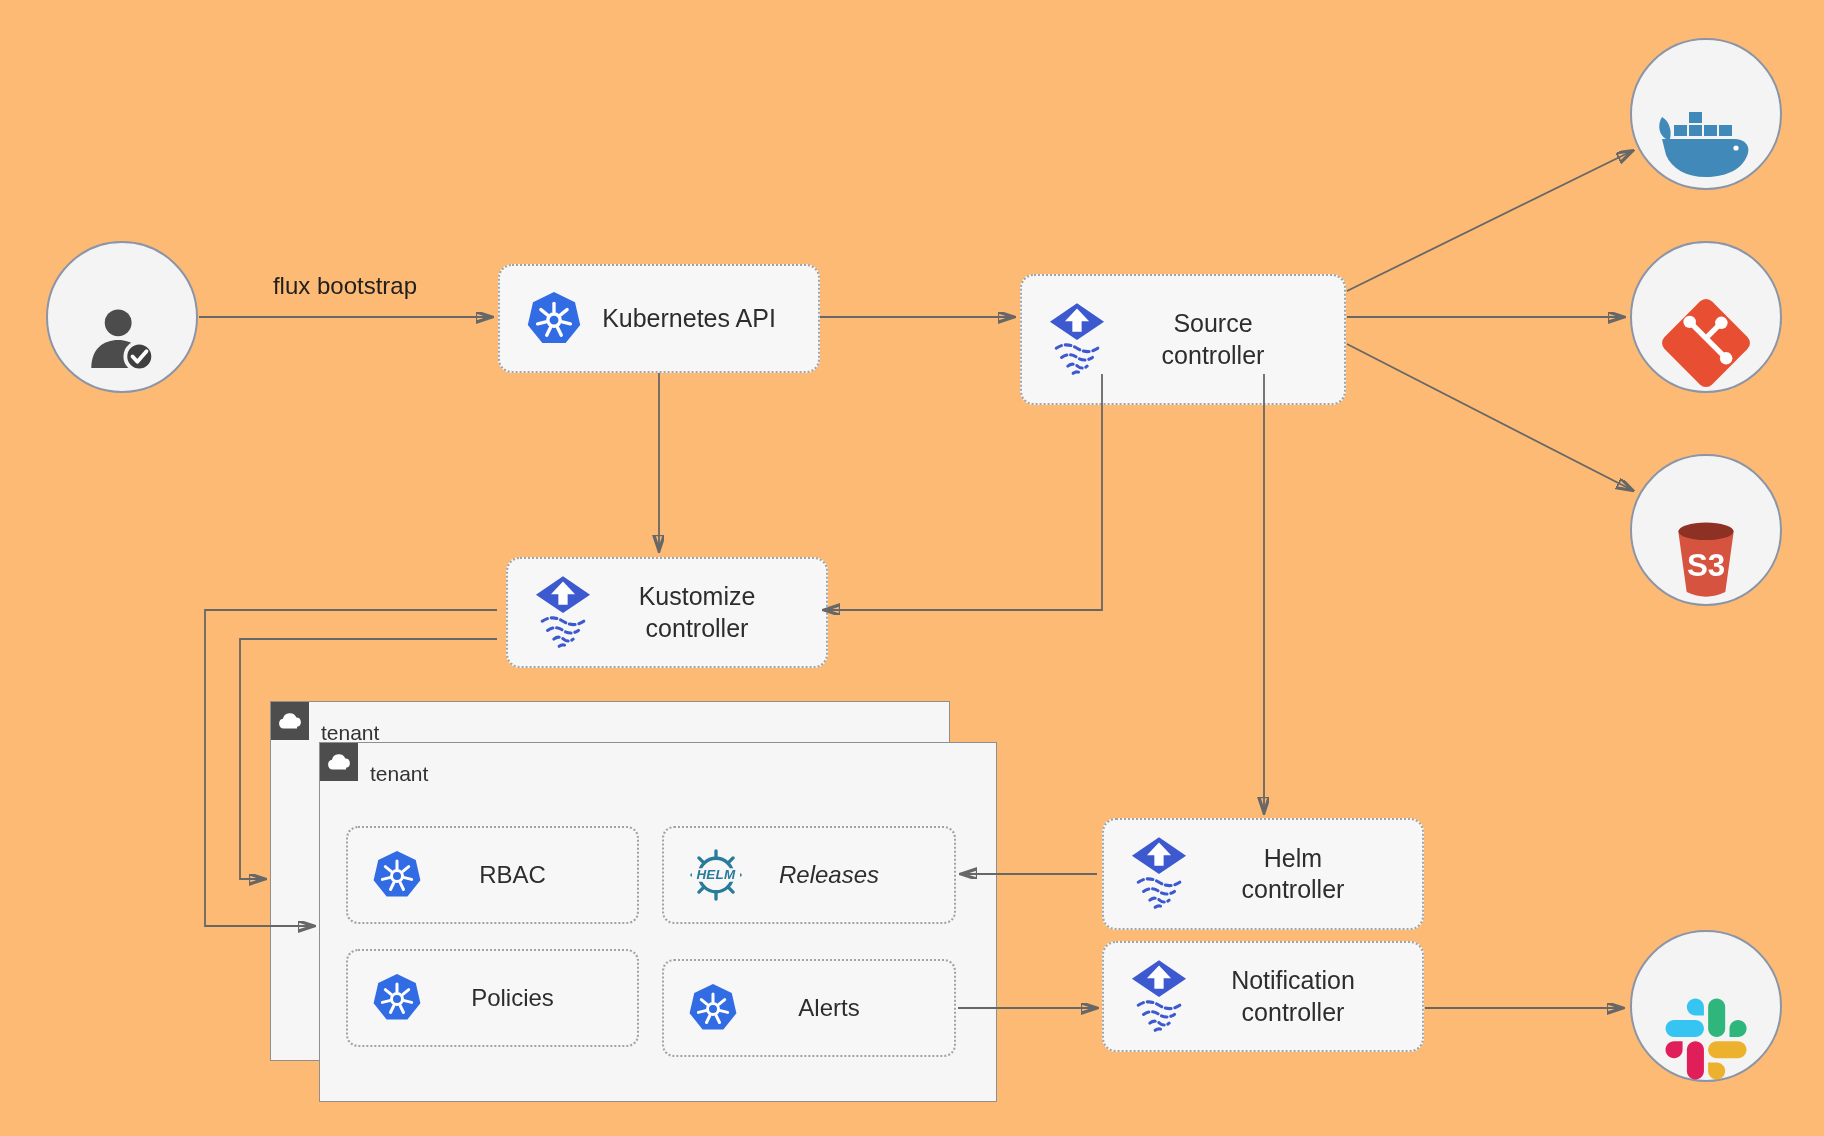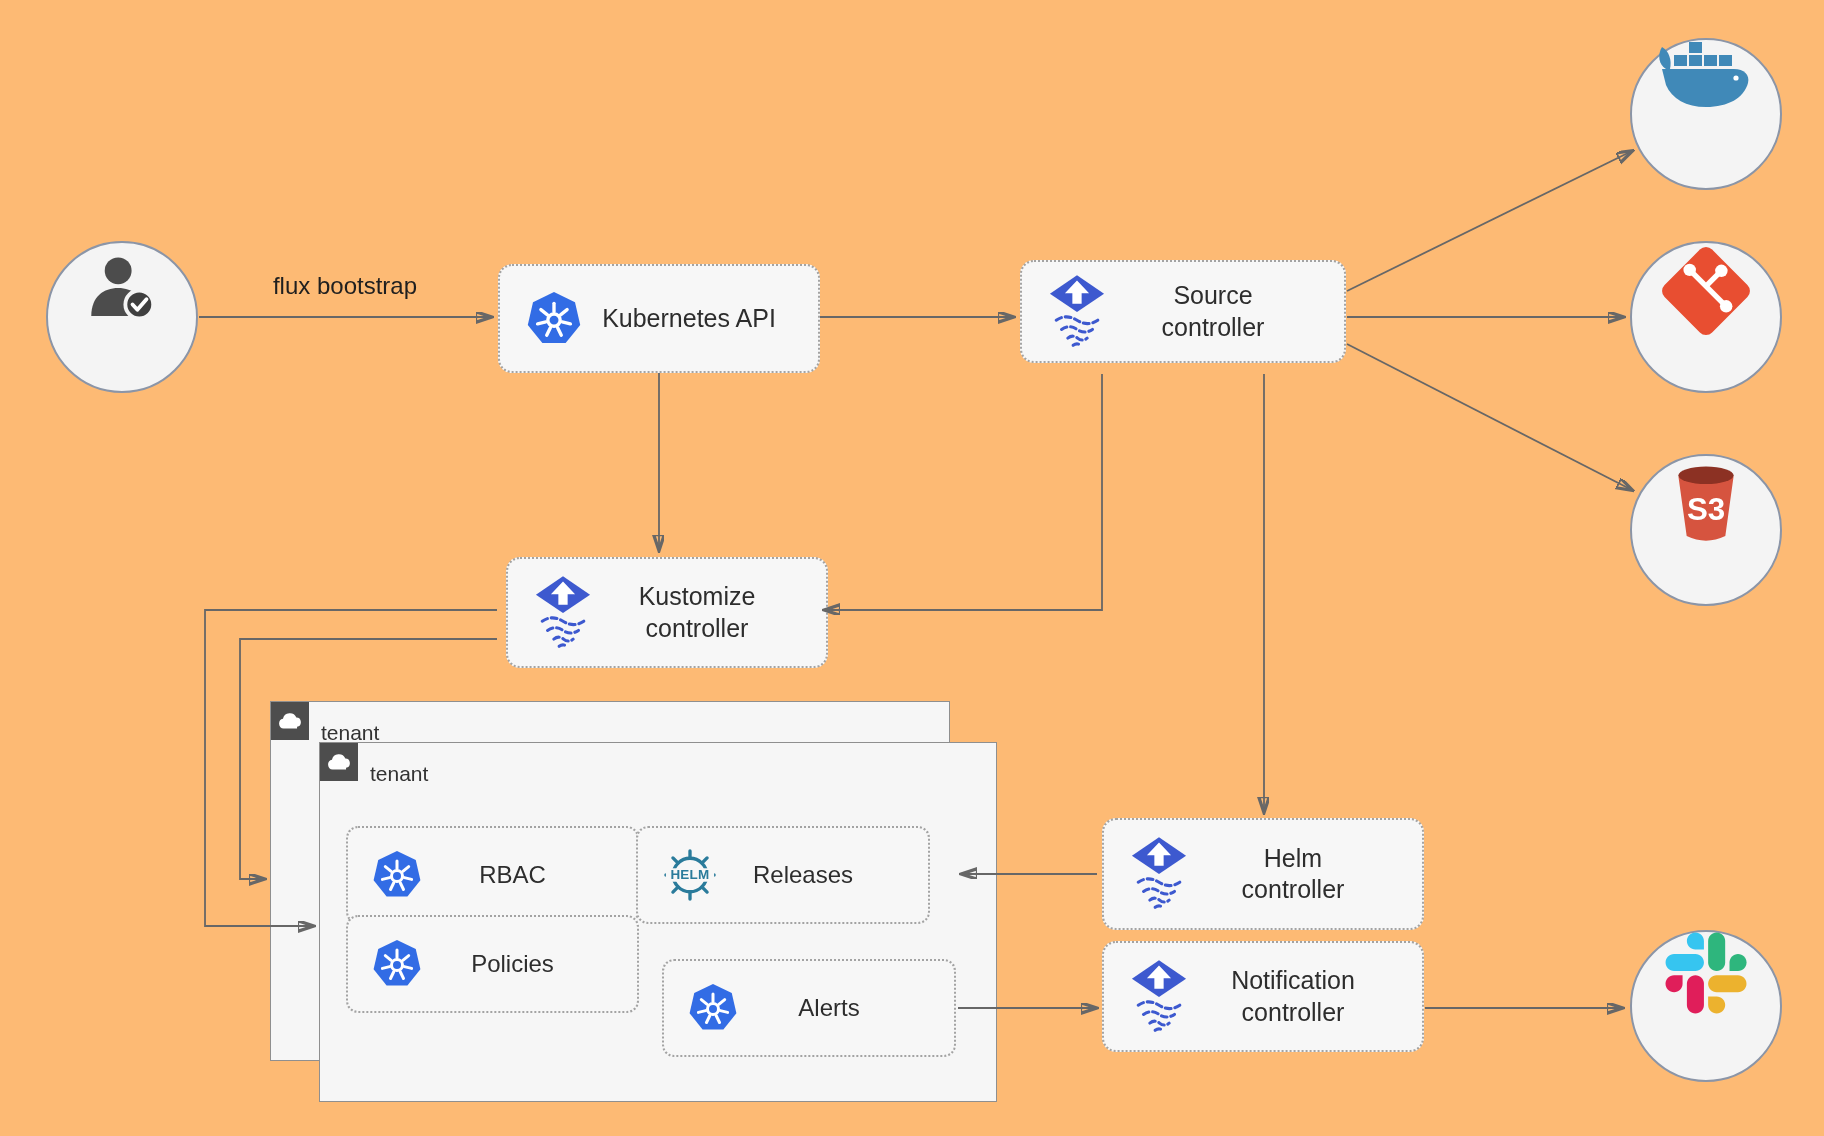--- a/index.html
+++ b/index.html
@@ -68,21 +68,21 @@
 
   
   .circle-node {
     position: absolute;
     width: 152px;
     height: 152px;
     border-radius: 50%;
     background: #f4f4f4;
     border: 2px solid #8b95a7;
     display: flex;
-    align-items: flex-start;
+    align-items: flex-end;
     justify-content: center;
     z-index: 3;
   }
 
   
   .tenant {
     position: absolute;
     background: #f6f6f6;
     border: 1px solid #8f8f8f;
   }
@@ -216,21 +216,21 @@
     </svg>
   </div>
 
   <div class="node" style="left:498px; top:264px; width:322px; height:109px;text-decoration:underline;">
     <svg class="node-icon" width="56" height="56" viewBox="0 0 100 100">
         <use href="#sym-k8s"></use>
       </svg>
     <div class="node-label">Kubernetes API</div>
   </div>
 
-  <div class="node" style="left:1020px; top:260px; width:326px; height:103px;text-decoration:underline;">
+  <div class="node" style="left:1020px; top:274px; width:326px; height:131px;text-decoration:underline;">
     <svg class="node-icon" width="58" height="76" viewBox="0 0 60 78">
         <use href="#sym-flux"></use>
       </svg>
     <div class="node-label">Source
 controller</div>
   </div>
 
   <div class="node" style="left:506px; top:557px; width:322px; height:111px;">
     <svg class="node-icon" width="58" height="76" viewBox="0 0 60 78">
         <use href="#sym-flux"></use>
@@ -273,28 +273,28 @@
     <div class="tenant-label">tenant</div>
   </div>
 
   <div class="mini-node" style="left:346px; top:826px; width:293px; height:98px;text-align:right;">
     <svg class="node-icon" width="50" height="50" viewBox="0 0 100 100">
         <use href="#sym-k8s"></use>
       </svg>
     <div class="node-label">RBAC</div>
   </div>
 
-  <div class="mini-node" style="left:636px; top:826px; width:294px; height:98px;">
+  <div class="mini-node" style="left:662px; top:826px; width:294px; height:98px;font-style:italic;">
     <svg class="node-icon" width="56" height="56" viewBox="0 0 100 100">
         <use href="#sym-helm"></use>
       </svg>
     <div class="node-label">Releases</div>
   </div>
 
-  <div class="mini-node" style="left:346px; top:915px; width:293px; height:98px;">
+  <div class="mini-node" style="left:346px; top:949px; width:293px; height:98px;">
     <svg class="node-icon" width="50" height="50" viewBox="0 0 100 100">
         <use href="#sym-k8s"></use>
       </svg>
     <div class="node-label">Policies</div>
   </div>
 
   <div class="mini-node" style="left:662px; top:959px; width:294px; height:98px;">
     <svg class="node-icon" width="50" height="50" viewBox="0 0 100 100">
         <use href="#sym-k8s"></use>
       </svg>

